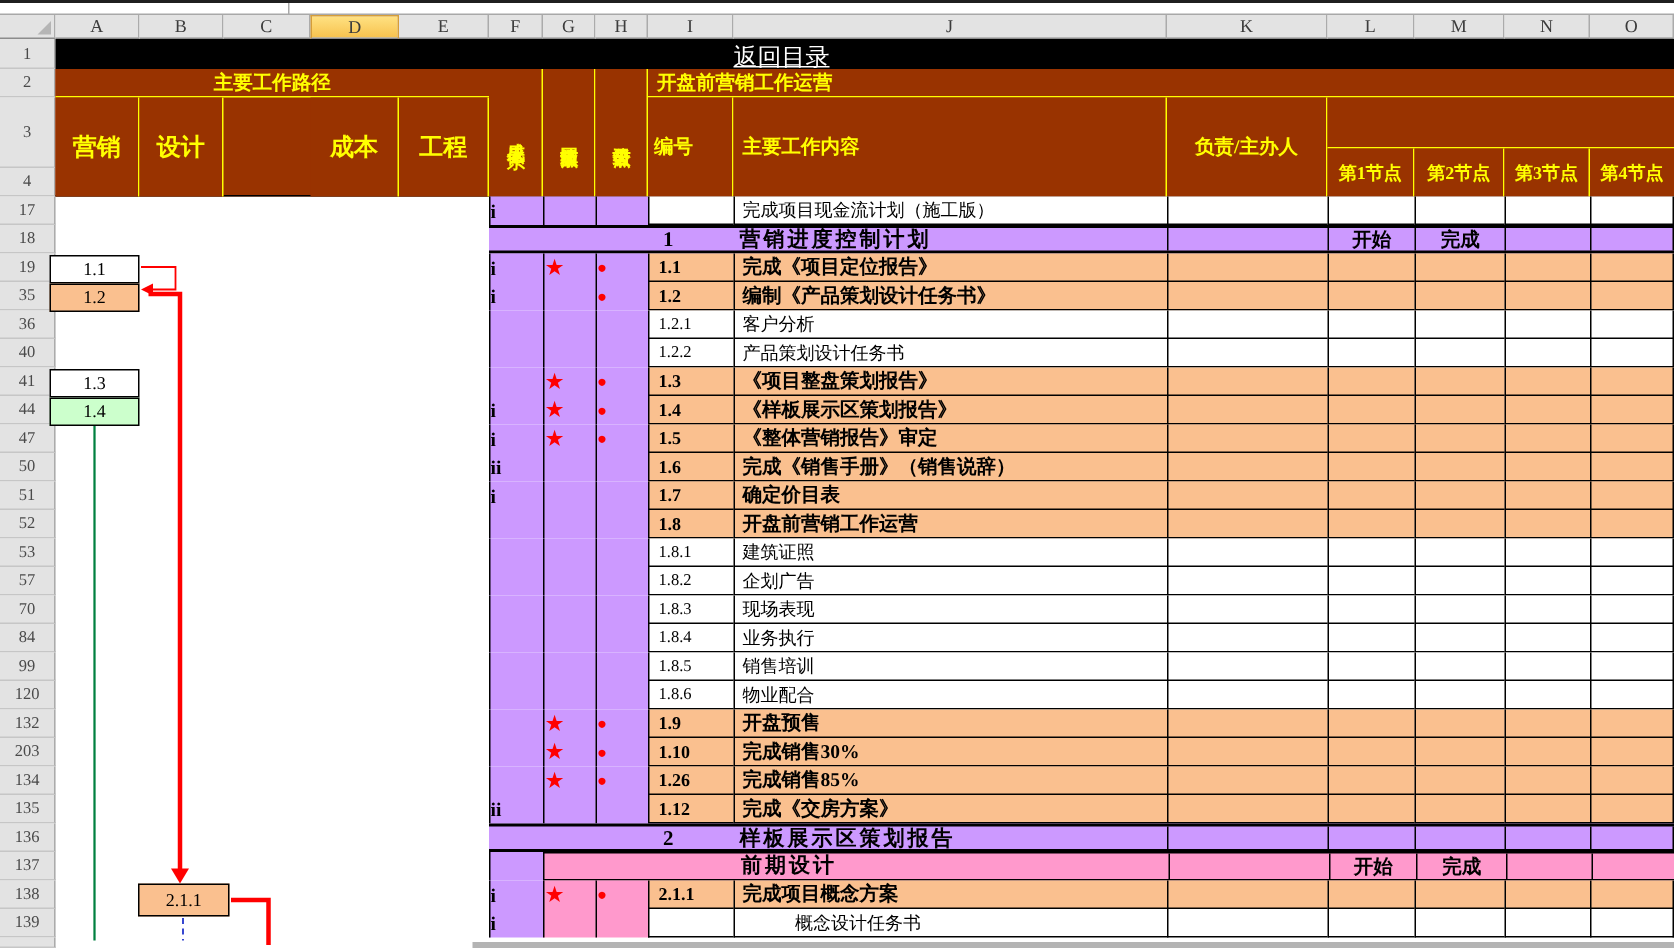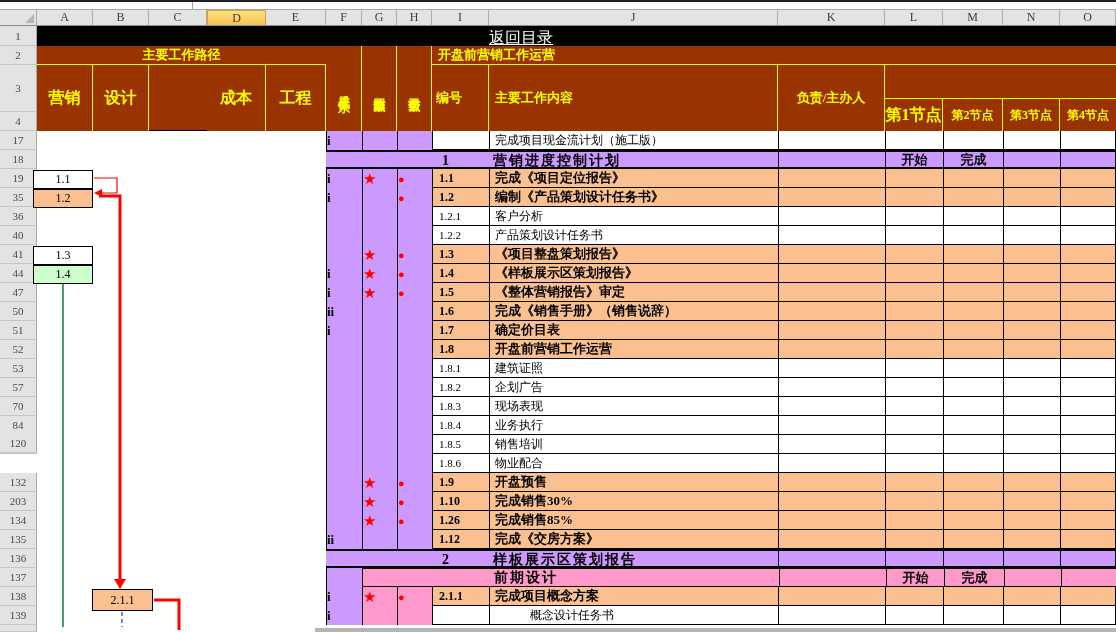--- a/index.html
+++ b/index.html
@@ -90,21 +90,21 @@
       <div class="gut abs" style="top: 264px; height: 19px; position: absolute; box-sizing: border-box;">44</div>
       <div class="gut abs" style="top: 283px; height: 19px; position: absolute; box-sizing: border-box;">47</div>
       <div class="gut abs" style="top: 302px; height: 19px; position: absolute; box-sizing: border-box;">50</div>
       <div class="gut abs" style="top: 321px; height: 19px; position: absolute; box-sizing: border-box;">51</div>
       <div class="gut abs" style="top: 340px; height: 19px; position: absolute; box-sizing: border-box;">52</div>
       <div class="gut abs" style="top: 359px; height: 19px; position: absolute; box-sizing: border-box;">53</div>
       <div class="gut abs" style="top: 378px; height: 19px; position: absolute; box-sizing: border-box;">57</div>
       <div class="gut abs" style="top: 397px; height: 19px; position: absolute; box-sizing: border-box;">70</div>
       <div class="gut abs" style="top: 416px; height: 19px; position: absolute; box-sizing: border-box;">84</div>
       <div class="gut abs" style="top: 435px; height: 19px; position: absolute; box-sizing: border-box;">99</div>
-      <div class="gut abs" style="top: 434px; height: 19px; position: absolute; box-sizing: border-box;">120</div>
+      <div class="gut abs" style="top: 454px; height: 19px; position: absolute; box-sizing: border-box;">120</div>
       <div class="gut abs" style="top: 473px; height: 19px; position: absolute; box-sizing: border-box;">132</div>
       <div class="gut abs" style="top: 492px; height: 19px; position: absolute; box-sizing: border-box;">203</div>
       <div class="gut abs" style="top: 511px; height: 19px; position: absolute; box-sizing: border-box;">134</div>
       <div class="gut abs" style="top: 530px; height: 19px; position: absolute; box-sizing: border-box;">135</div>
       <div class="gut abs" style="top: 549px; height: 19px; position: absolute; box-sizing: border-box;">136</div>
       <div class="gut abs" style="top: 568px; height: 19px; position: absolute; box-sizing: border-box;">137</div>
       <div class="gut abs" style="top: 587px; height: 19px; position: absolute; box-sizing: border-box;">138</div>
       <div class="gut abs" style="top: 606px; height: 19px; position: absolute; box-sizing: border-box;">139</div>
       <div class="gut abs" style="top: 625px; height: 7px; position: absolute; box-sizing: border-box;"></div>
     </div>
@@ -119,21 +119,21 @@
   <div class="abs h ybr c" style="left:207px;top:65px;width:59px;height:66px;">成本</div>
   <div class="abs h ybr c" style="left:266px;top:65px;width:60px;height:66px;">工程</div>
   <div class="abs h ybr vtxt" style="left:326px;top:46px;width:36px;height:85px;">成果体系</div>
   <div class="abs h ybr vtxt" style="left:362px;top:46px;width:35px;height:85px;letter-spacing:0;">集团级节点</div>
   <div class="abs h ybr vtxt" style="left:397px;top:46px;width:35px;height:85px;letter-spacing:0;">公司级节点</div>
   <div class="abs h ybb" style="left:432px;top:46px;width:684px;height:19px;font-size:13px;line-height:18px;padding-left:6px;">开盘前营销工作运营</div>
   <div class="abs h ybr" style="left:432px;top:65px;width:57px;height:66px;font-size:13px;display:flex;align-items:center;padding-left:4px;">编号</div>
   <div class="abs h ybr" style="left:489px;top:65px;width:289px;height:66px;font-size:13px;display:flex;align-items:center;padding-left:6px;">主要工作内容</div>
   <div class="abs h ybr c" style="left:778px;top:65px;width:107px;height:66px;font-size:13px;">负责/主办人</div>
   <div class="abs h ybb" style="left:885px;top:65px;width:231px;height:34px;"></div>
-  <div class="abs h ybr c" style="left:885px;top:99px;width:58px;height:32px;font-size:16px;">第1节点</div>
+  <div class="abs h ybr c" style="left:885px;top:99px;width:58px;height:32px;font-size:12px;">第1节点</div>
   <div class="abs h ybr c" style="left:943px;top:99px;width:60px;height:32px;font-size:12px;">第2节点</div>
   <div class="abs h ybr c" style="left:1003px;top:99px;width:57px;height:32px;font-size:12px;">第3节点</div>
   <div class="abs h c" style="left:1060px;top:99px;width:56px;height:32px;font-size:12px;">第4节点</div>
 
   <div id="grid">
       <div class="cell" style="left: 326px; top: 131px; width: 36px; height: 19px; background: rgb(204, 153, 255); position: absolute; box-sizing: border-box;">
         <div class="fi" style="position: absolute; box-sizing: border-box;">i</div>
       </div>
       <div class="cell" style="left: 362px; top: 131px; width: 35px; height: 19px; background: rgb(204, 153, 255); position: absolute; box-sizing: border-box;"></div>
       <div class="cell" style="left: 397px; top: 131px; width: 35px; height: 19px; background: rgb(204, 153, 255); position: absolute; box-sizing: border-box;"></div>

